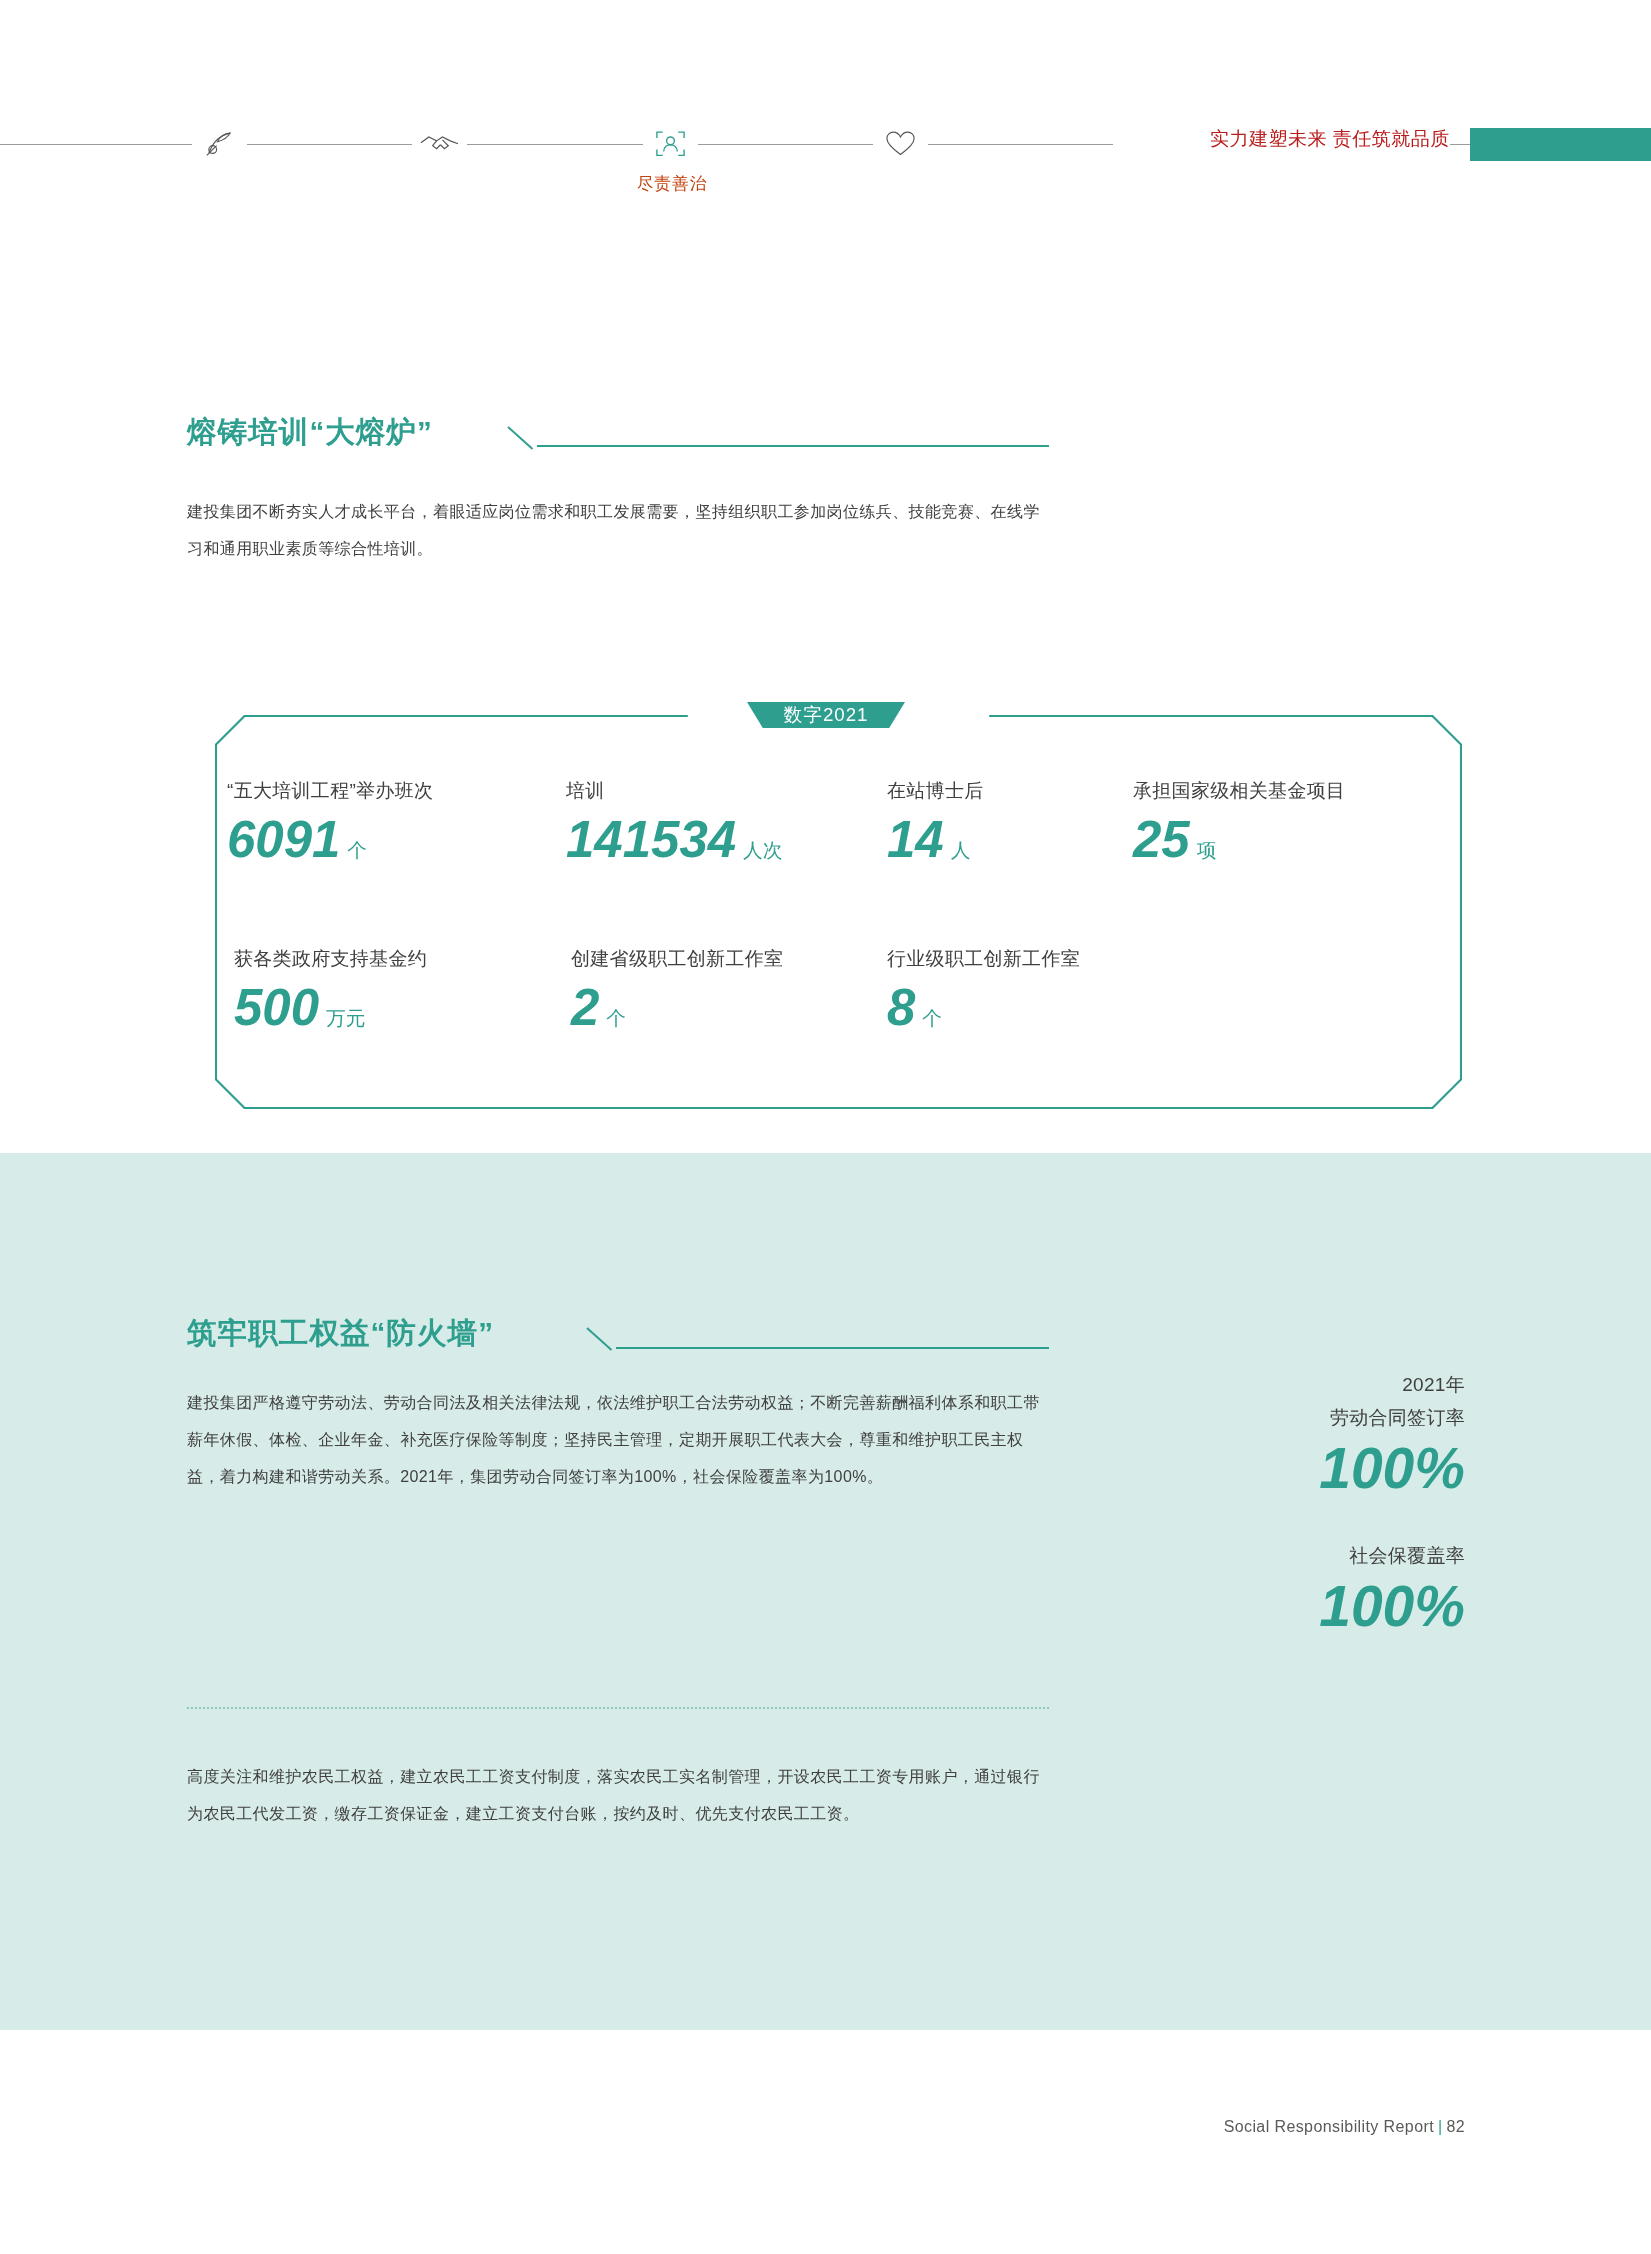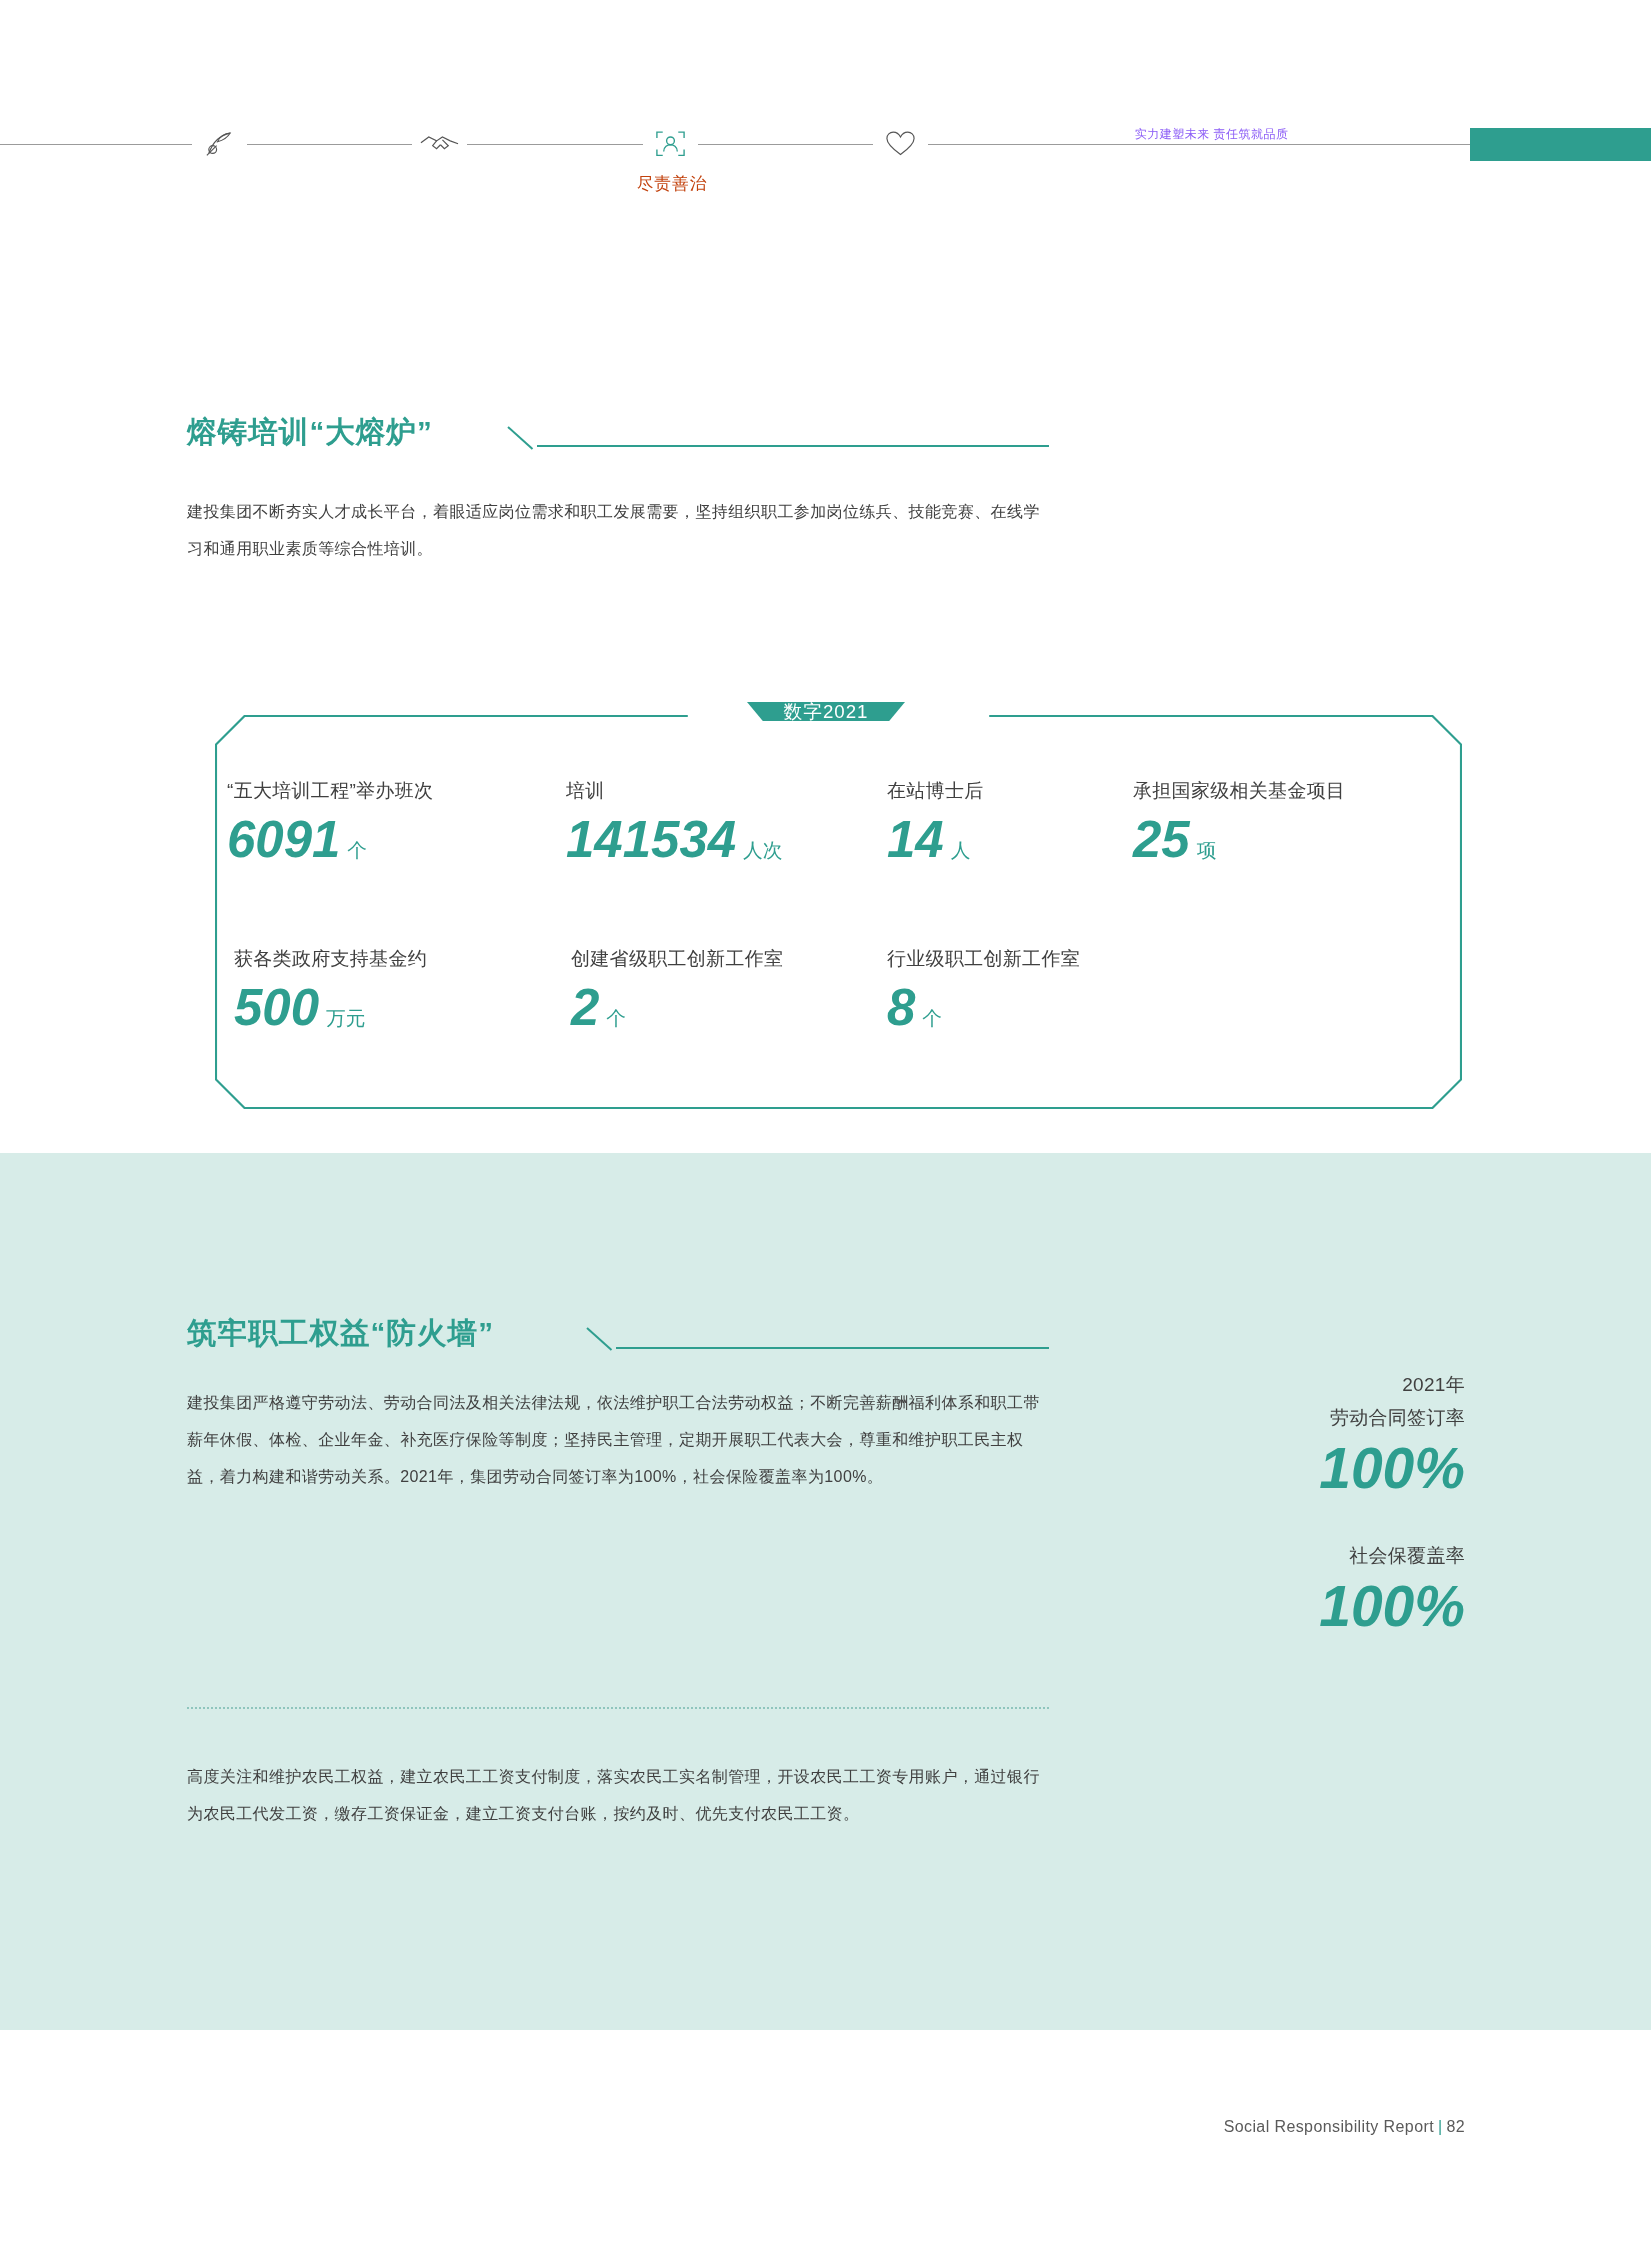--- a/index.html
+++ b/index.html
@@ -30,21 +30,21 @@
   .i1{left:192px;}
   .i2{left:412px;}
   .i3{left:643px;}
   .i4{left:873px;}
   .hdr-active-label{
     position:absolute;left:603px;top:172px;width:138px;text-align:center;
     font-size:16.7px;color:#c2410c;letter-spacing:1px;
   }
   .hdr-slogan{
     position:absolute;left:1113px;top:126px;width:315px;
-    font-size:12px;color:#8b5cf6;letter-spacing:0.5px;background:#fff;padding-left:21.7px;
+    font-size:19px;color:#b91c1c;letter-spacing:0.5px;background:#fff;padding-left:21.7px;text-align:right;
   }
 
   
   .sec1{position:absolute;left:0;top:197px;width:1652px;height:956px;background:#fff;}
   .heading{
     position:absolute;
     font-size:29.6px;font-weight:bold;color:#2e9e8f;letter-spacing:1px;
   }
   .head1{left:187px;top:412px;text-align:right;}
   .head-rule{
@@ -60,21 +60,21 @@
   }
   .p1{left:187px;top:493px;width:867px;}
 
   
   .statbox{
     position:absolute;left:215px;top:715px;width:1247px;height:394px;
   }
   .statbox .border{position:absolute;inset:0;}
   .tag{
     position:absolute;left:50%;top:702px;transform:translateX(-50%);
-    width:158px;height:19px;background:#2e9e8f;color:#fff;
+    width:158px;height:26px;background:#2e9e8f;color:#fff;
     font-size:18.7px;display:flex;align-items:center;justify-content:center;
     letter-spacing:1px;
     clip-path:polygon(0 0,100% 0,calc(100% - 15.8px) 100%,15.8px 100%);
   }
   .stat{position:absolute;}
   .stat .lbl{font-size:19px;color:#404040;letter-spacing:0.3px;white-space:nowrap;}
   .stat .val{
     font-size:51px;font-weight:bold;font-style:italic;color:#2e9e8f;
     letter-spacing:0px;margin-top:5.9px;display:inline-block;
   }

